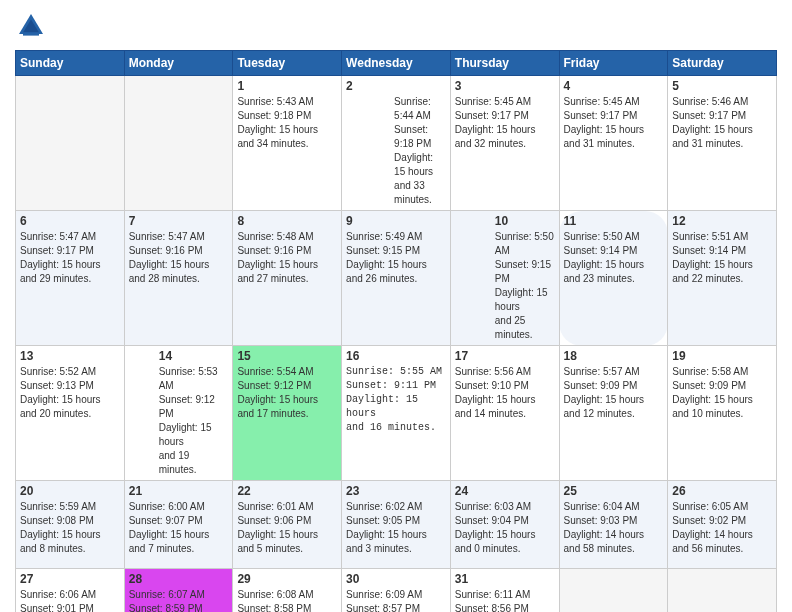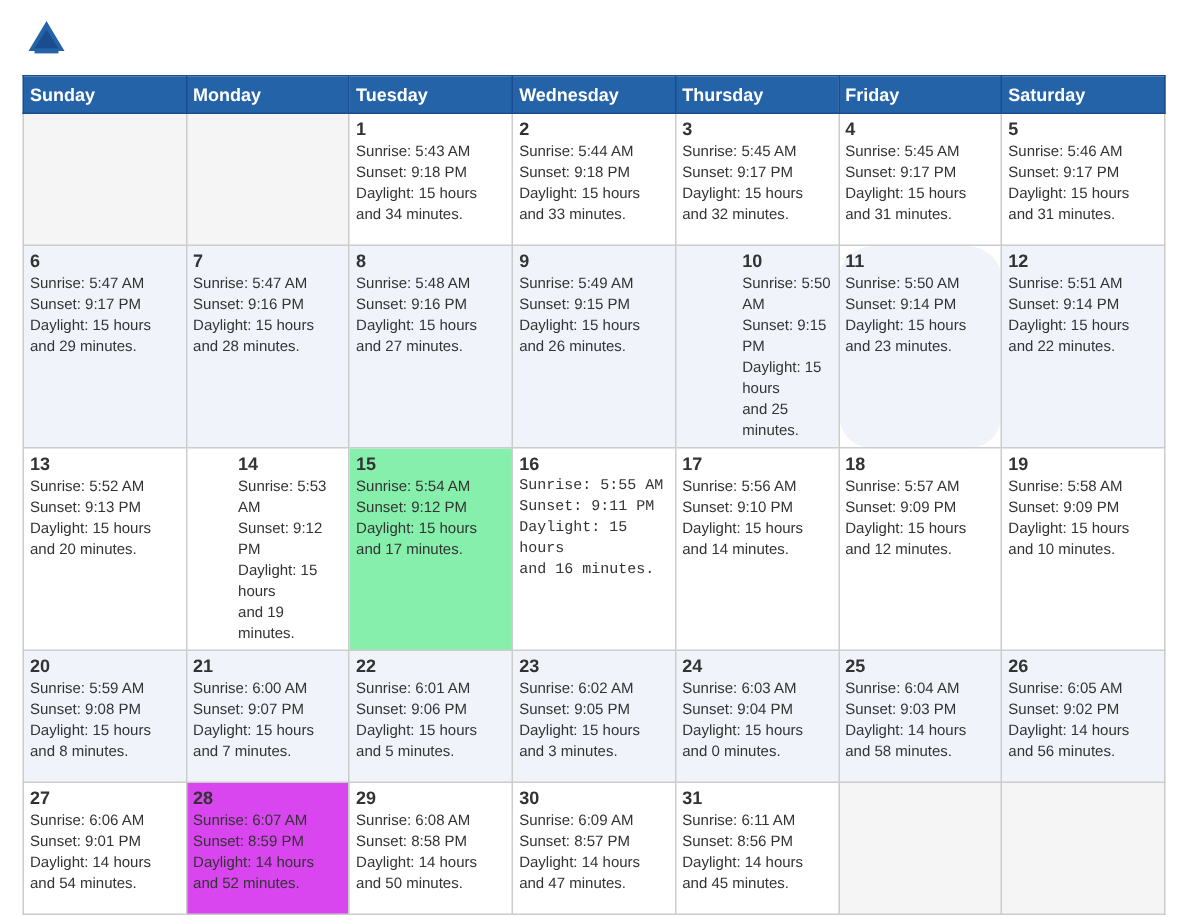--- a/index.html
+++ b/index.html
@@ -138,21 +138,21 @@
           <td class="empty"></td>
           <td style="background: rgb(255, 255, 255);">
             <span class="day-num">1</span>
             <div class="cell-info" style="white-space: pre-line;">Sunrise: 5:43 AM
 Sunset: 9:18 PM
 Daylight: 15 hours
 and 34 minutes.</div>
           </td>
           <td style="background: rgb(255, 255, 255);">
             <span class="day-num">2</span>
-            <div class="cell-info" style="white-space: pre-line;">Sunrise: 5:44 AM
+            <div class="cell-info" style="white-space: pre-line; margin-left: 48px;">Sunrise: 5:44 AM
 Sunset: 9:18 PM
 Daylight: 15 hours
 and 33 minutes.</div>
           </td>
           <td style="background: rgb(255, 255, 255);">
             <span class="day-num">3</span>
             <div class="cell-info" style="white-space: pre-line;">Sunrise: 5:45 AM
 Sunset: 9:17 PM
 Daylight: 15 hours
 and 32 minutes.</div>

